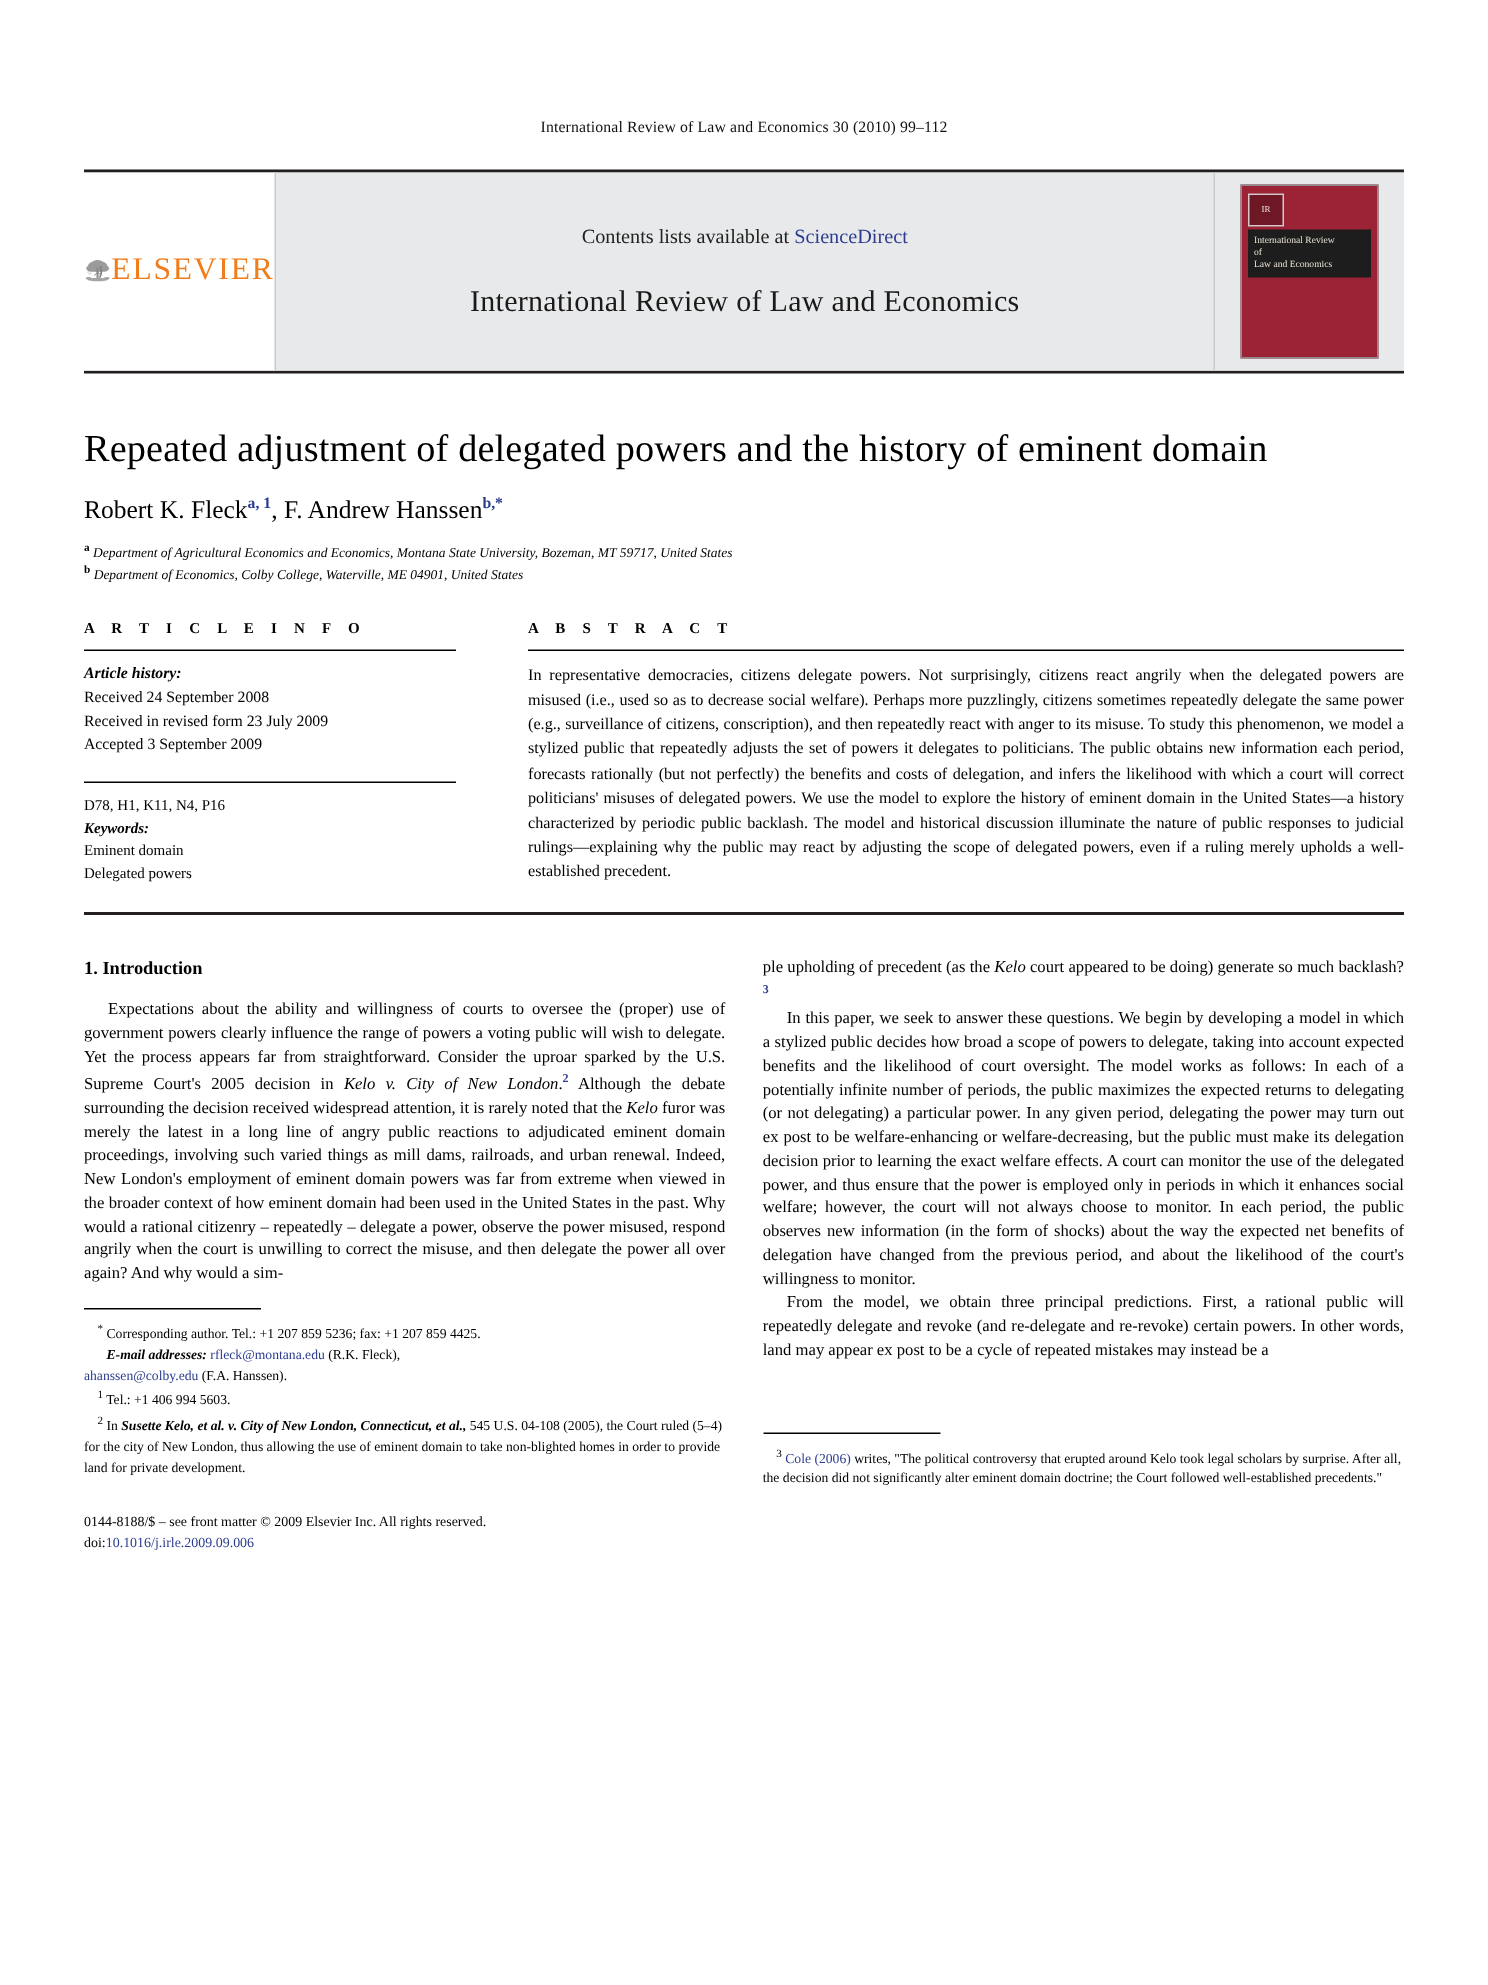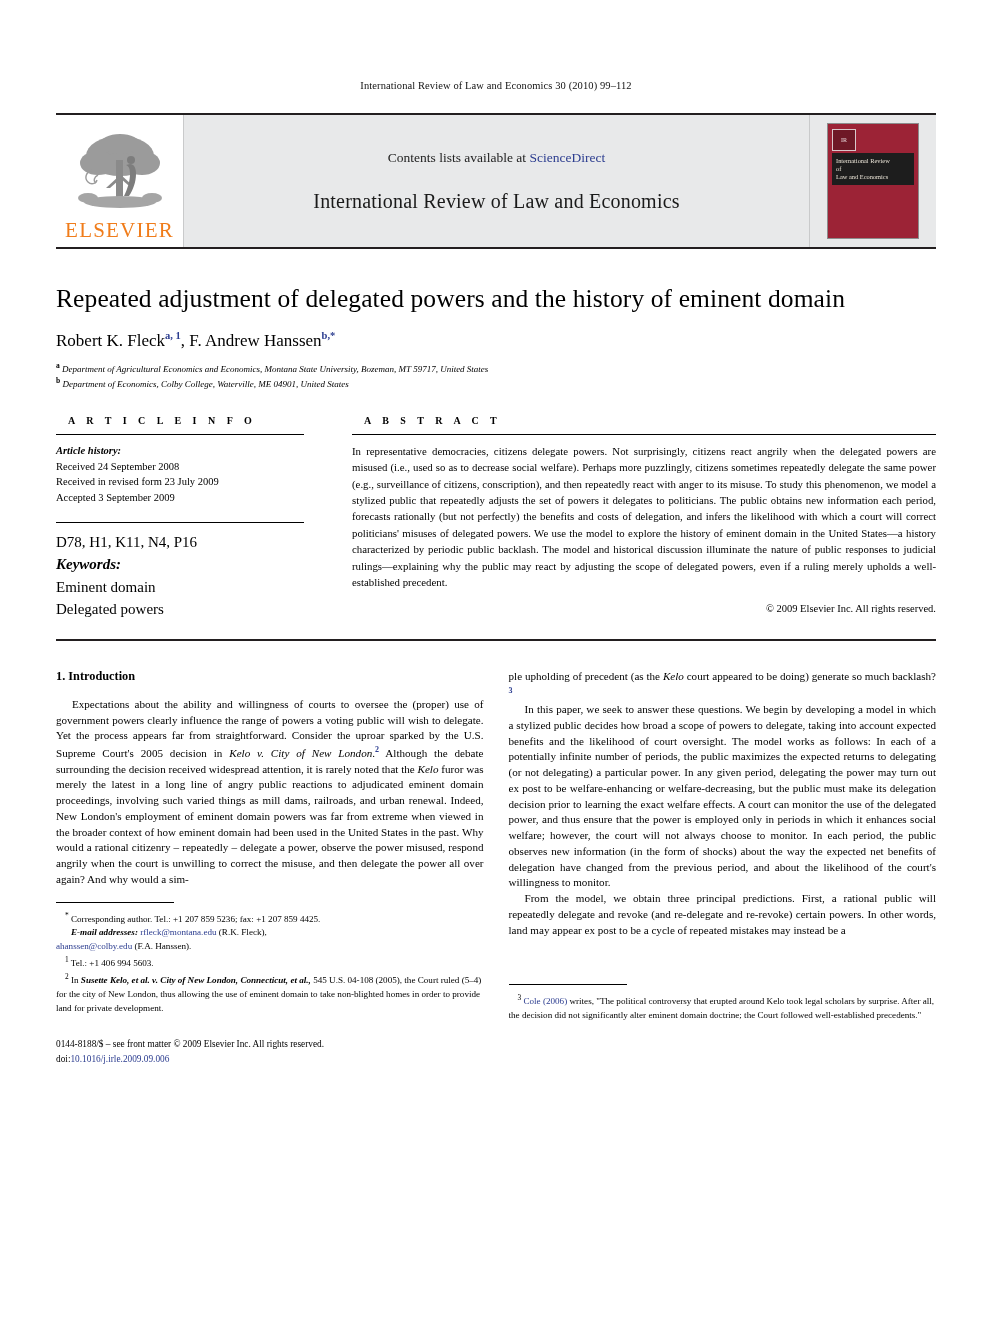--- a/index.html
+++ b/index.html
@@ -29,21 +29,21 @@
     display:flex;
     align-items:stretch;
     background:#e8e9ea;
     height:132px;
     position:relative;
   }
   .masthead-logo {
     width:128px;
     background:#ffffff;
     display:flex;
-    flex-direction:column;
+    flex-direction:row;
     align-items:center;
     justify-content:flex-end;
     padding-bottom:6px;
     box-sizing:border-box;
     border-right:1px solid #c9cacb;
   }
   .tree-svg { display:block; margin-top:6px; }
   .elsevier-word {
     font-family:"Liberation Serif", serif;
     font-size:21px;
@@ -105,26 +105,26 @@
   .info-abstract {
     margin:24px 56px 0 56px;
     display:flex;
     gap:48px;
     border-top:0;
   }
   .col-info { width:248px; flex:none; }
   .col-abstract { flex:1; }
   .sec-head {
     font-size:10px; font-weight:bold; letter-spacing:4.5px;
-    margin:0 0 8px 12px;
+    margin:0 0 8px 0;
   }
   .hr-thin { border-top:1px solid #000; margin:0 0 8px 0; }
   .hist { font-size:10.5px; line-height:1.5; }
   .hist .ital { font-style:italic; font-weight:bold; }
-  .jel { font-size:15px; line-height:1.5; margin-top:2px; }
+  .jel { font-size:10px; line-height:1.5; margin-top:2px; }
   .kw-label { font-style:italic; font-weight:bold; }
   .abstract-body { font-size:10.8px; line-height:1.52; text-align:justify; }
   .copyright { text-align:right; margin-top:12px; font-size:10.5px; }
   .hr-bottom { margin:18px 56px 0 56px; border-top:2.5px solid #231f20; }
 
   
   .body-cols {
     margin:28px 56px 4px 56px;
     display:flex; gap:25px;
   }
@@ -238,21 +238,20 @@
         <div class="kw-label">Keywords:</div>
         <div>Eminent domain</div>
         <div>Delegated powers</div>
       </div>
     </div>
 
     <div class="col-abstract">
       <div class="sec-head">A B S T R A C T</div>
       <div class="hr-thin"></div>
       <div class="abstract-body">In representative democracies, citizens delegate powers. Not surprisingly, citizens react angrily when the delegated powers are misused (i.e., used so as to decrease social welfare). Perhaps more puzzlingly, citizens sometimes repeatedly delegate the same power (e.g., surveillance of citizens, conscription), and then repeatedly react with anger to its misuse. To study this phenomenon, we model a stylized public that repeatedly adjusts the set of powers it delegates to politicians. The public obtains new information each period, forecasts rationally (but not perfectly) the benefits and costs of delegation, and infers the likelihood with which a court will correct politicians' misuses of delegated powers. We use the model to explore the history of eminent domain in the United States—a history characterized by periodic public backlash. The model and historical discussion illuminate the nature of public responses to judicial rulings—explaining why the public may react by adjusting the scope of delegated powers, even if a ruling merely upholds a well-established precedent.</div>
-      <div class="copyright">© 2009 Elsevier Inc. All rights reserved.</div>
     </div>
   </div>
 
   <div class="hr-bottom"></div>
 
   <div class="body-cols">
 
     <div class="bcol">
       <h2 class="sec-title">1.  Introduction</h2>
       <p class="para"><span>Expectations about the ability and willingness of courts to oversee the (proper) use of government powers clearly influence the range of powers a voting public will wish to delegate. Yet the process appears far from straightforward. Consider the uproar sparked by the U.S. Supreme Court's 2005 decision in </span><span class="ital">Kelo v. City of New London</span>.<sup class="fn">2</sup><span> Although the debate surrounding the decision received widespread attention, it is rarely noted that the </span><span class="ital">Kelo</span><span> furor was merely the latest in a long line of angry public reactions to adjudicated eminent domain proceedings, involving such varied things as mill dams, railroads, and urban renewal. Indeed, New London's employment of eminent domain powers was far from extreme when viewed in the broader context of how eminent domain had been used in the United States in the past. Why would a rational citizenry – repeatedly – delegate a power, observe the power misused, respond angrily when the court is unwilling to correct the misuse, and then delegate the power all over again? And why would a sim-</span></p>

